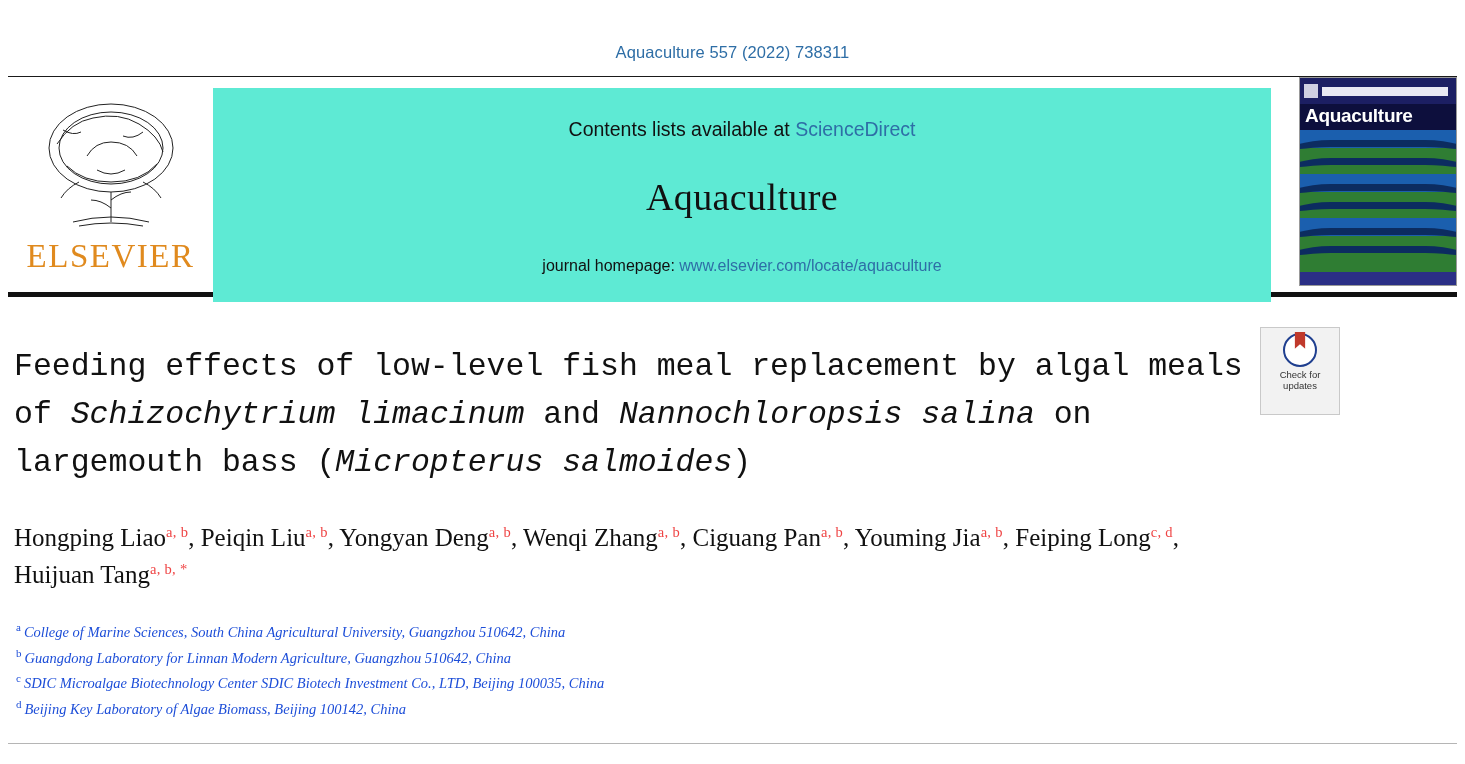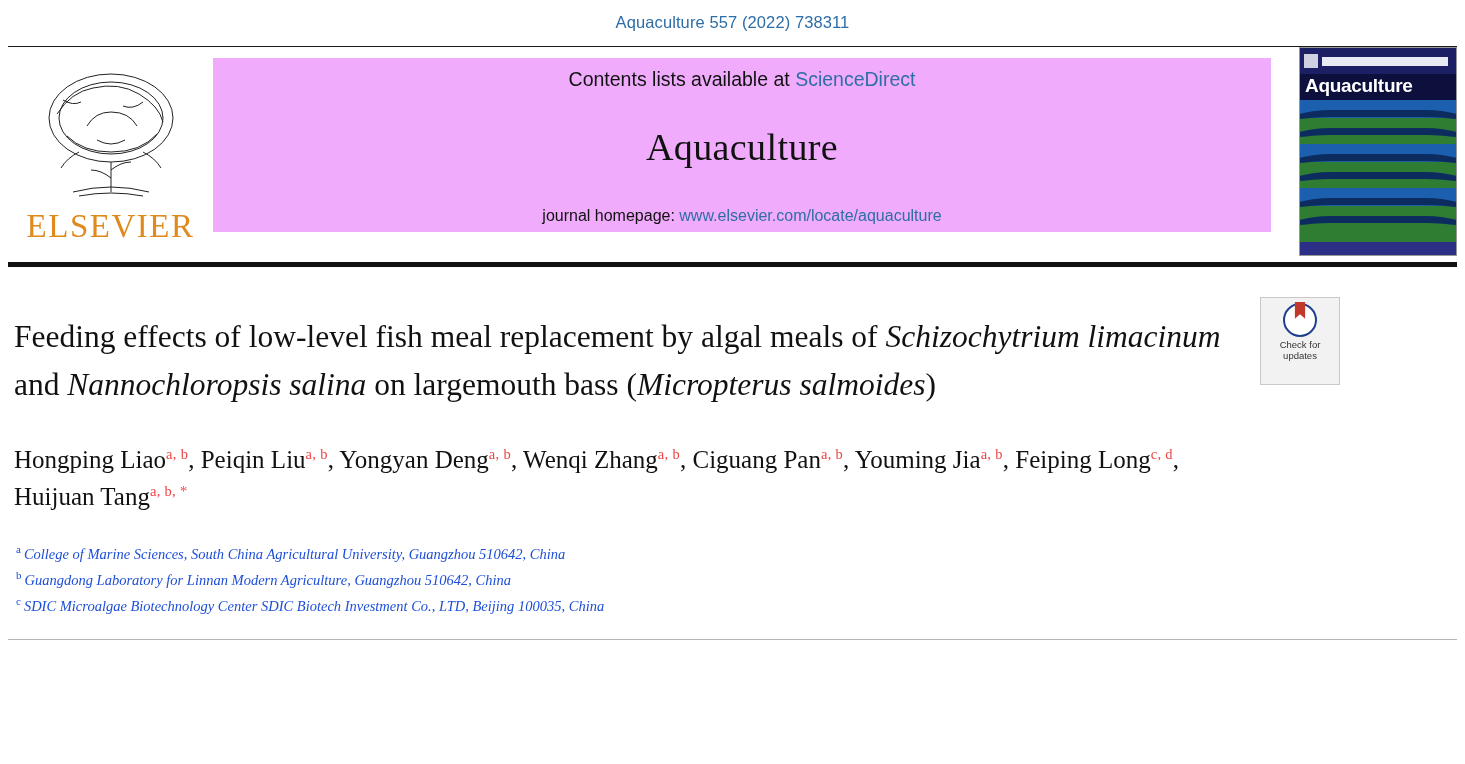--- a/index.html
+++ b/index.html
@@ -15,22 +15,23 @@
     position: relative;
     overflow: hidden;
   }
 
   
   .running-head {
     text-align: center;
     font-family: "Liberation Sans", sans-serif;
     font-size: 16.5px;
     color: #2e6ea6;
-    padding-top: 13px;
+    padding-top: 0;
     letter-spacing: .1px;
+    margin-top: 43px;
   }
 
   
   .masthead {
     margin: 14px 8px 0 8px;
     border-top: 1.4px solid #1a1a1a;
     display: flex;
     align-items: stretch;
     height: 209px;
     position: relative;
@@ -53,23 +54,23 @@
     font-family: "Liberation Serif", serif;
     font-size: 33px;
     letter-spacing: 1.5px;
     color: #e08a1e;
     font-weight: 400;
     margin-top: 2px;
   }
 
   .journal-banner {
     flex: 1 1 auto;
-    background: #f0abfc;
+    background: #5eead4;
     margin: 11px 0 0 0;
-    height: 174px;
+    height: 214px;
     box-sizing: border-box;
     display: flex;
     flex-direction: column;
     align-items: center;
     justify-content: center;
     text-align: center;
   }
   .contents-line {
     font-family: "Liberation Sans", sans-serif;
     font-size: 19.5px;
@@ -213,21 +214,21 @@
   .crossmark .cm-text {
     font-family: "Liberation Sans", sans-serif;
     font-size: 9.5px;
     color: #333;
     line-height: 1.12;
     text-align: center;
     margin-top: 3px;
   }
 
   h1.title {
-    font-family: Liberation Serif, serif;
+    font-family: Liberation Mono, monospace;
     font-weight: 400;
     font-size: 31.5px;
     line-height: 1.52;
     margin: 0 0 0 6px;
     max-width: 1230px;
     color: #111;
   }
   h1.title i { font-style: italic; }
 
   .authors {
@@ -342,16 +343,17 @@
   </h1>
 
   <div class="authors">
     <span><span>Hongping Liao</span><sup>a, b</sup><span>, </span></span><span><span>Peiqin Liu</span><sup>a, b</sup><span>, </span></span><span><span>Yongyan Deng</span><sup>a, b</sup><span>, </span></span><span><span>Wenqi Zhang</span><sup>a, b</sup><span>, </span></span><span><span>Ciguang Pan</span><sup>a, b</sup><span>, </span></span><span><span>Youming Jia</span><sup>a, b</sup><span>, </span></span><span><span>Feiping Long</span><sup>c, d</sup><span>, </span></span><span><span>Huijuan Tang</span><sup>a, b, *</sup></span>
   </div>
 
   <div class="affiliations">
     <div><span class="aff-mark">a</span><span>College of Marine Sciences, South China Agricultural University, Guangzhou 510642, China</span></div>
     <div><span class="aff-mark">b</span><span>Guangdong Laboratory for Linnan Modern Agriculture, Guangzhou 510642, China</span></div>
     <div><span class="aff-mark">c</span><span>SDIC Microalgae Biotechnology Center SDIC Biotech Investment Co., LTD, Beijing 100035, China</span></div>
+    <div><span class="aff-mark">d</span><span>Beijing Key Laboratory of Algae Biomass, Beijing 100142, China</span></div>
   </div>
 </div>
 
 <div class="bottom-rule"></div>
 
 </body></html>

